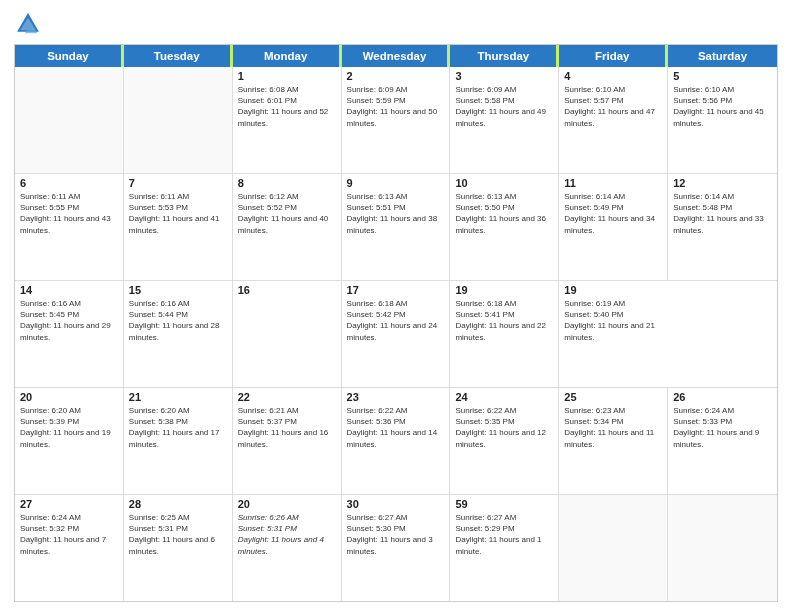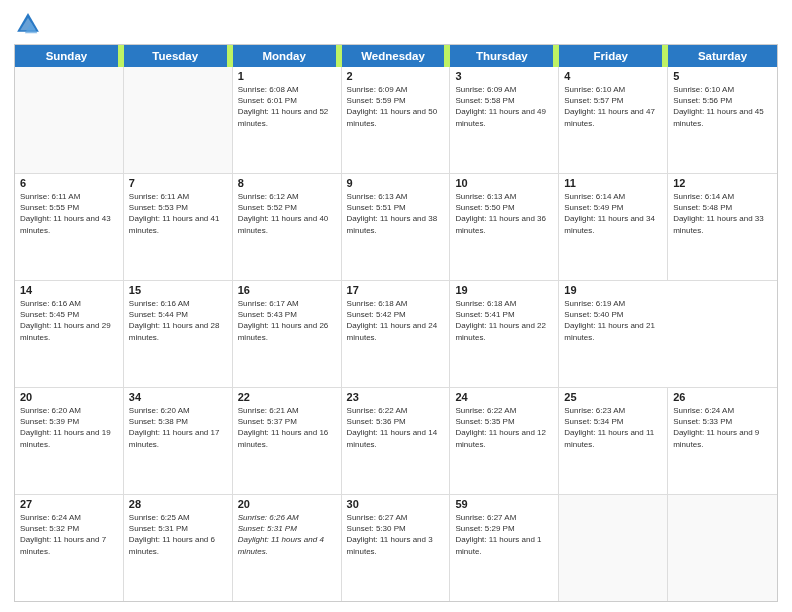--- a/index.html
+++ b/index.html
@@ -64,21 +64,21 @@
       display: grid;
       grid-template-columns: repeat(7, 1fr);
       background: #2979c5;
     }
     .cal-header-cell {
       color: #fff;
       font-size: 11.5px;
       font-weight: bold;
       text-align: center;
       padding: 5px 2px;
-      border-right: 6px solid #bef264;
+      border-right: 3px solid #bef264;
     }
     .cal-header-cell:last-child { border-right: none; }
     .cal-body {
       flex: 1;
       display: flex;
       flex-direction: column;
     }
     .cal-row {
       display: grid;
       grid-template-columns: repeat(7, 1fr);
@@ -228,23 +228,20 @@
 Daylight: 11 hours and 29 minutes.</div>
           </div>
           <div class="cal-cell">
             <span class="day-num">15</span>
             <div class="info" style="white-space: pre-line;">Sunrise: 6:16 AM
 Sunset: 5:44 PM
 Daylight: 11 hours and 28 minutes.</div>
           </div>
           <div class="cal-cell">
             <span class="day-num">16</span>
-            <div class="info" style="white-space: pre-line;">Sunrise: 6:17 AM
-Sunset: 5:43 PM
-Daylight: 11 hours and 26 minutes.</div>
           </div>
           <div class="cal-cell">
             <span class="day-num">17</span>
             <div class="info" style="white-space: pre-line;">Sunrise: 6:18 AM
 Sunset: 5:42 PM
 Daylight: 11 hours and 24 minutes.</div>
           </div>
           <div class="cal-cell">
             <span class="day-num">19</span>
             <div class="info" style="white-space: pre-line;">Sunrise: 6:18 AM
@@ -259,21 +256,21 @@
           </div>
         </div>
         <div class="cal-row">
           <div class="cal-cell">
             <span class="day-num">20</span>
             <div class="info" style="white-space: pre-line;">Sunrise: 6:20 AM
 Sunset: 5:39 PM
 Daylight: 11 hours and 19 minutes.</div>
           </div>
           <div class="cal-cell">
-            <span class="day-num">34</span>
+            <span class="day-num">21</span>
             <div class="info" style="white-space: pre-line;">Sunrise: 6:20 AM
 Sunset: 5:38 PM
 Daylight: 11 hours and 17 minutes.</div>
           </div>
           <div class="cal-cell">
             <span class="day-num">22</span>
             <div class="info" style="white-space: pre-line;">Sunrise: 6:21 AM
 Sunset: 5:37 PM
 Daylight: 11 hours and 16 minutes.</div>
           </div>

